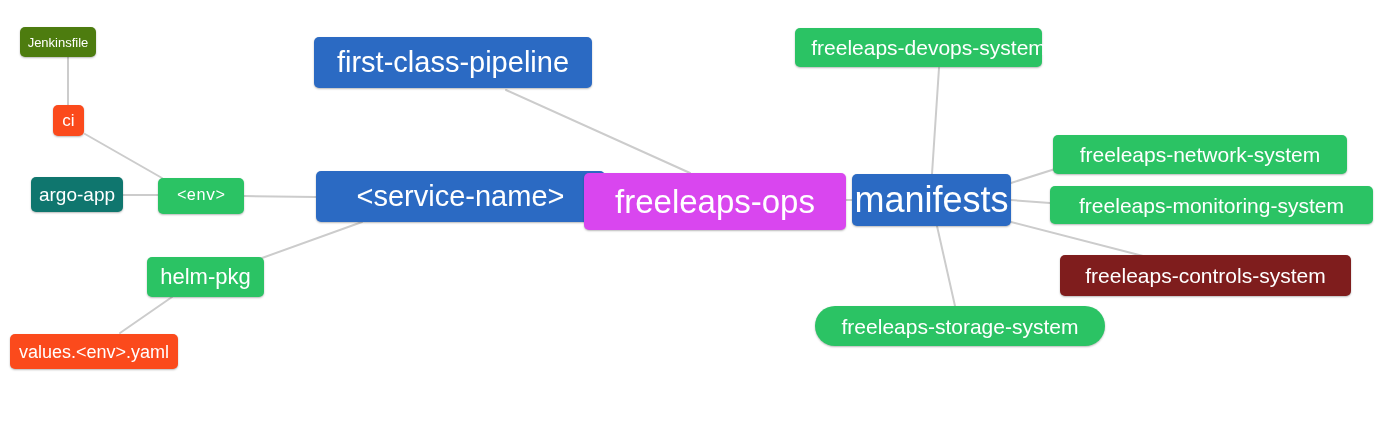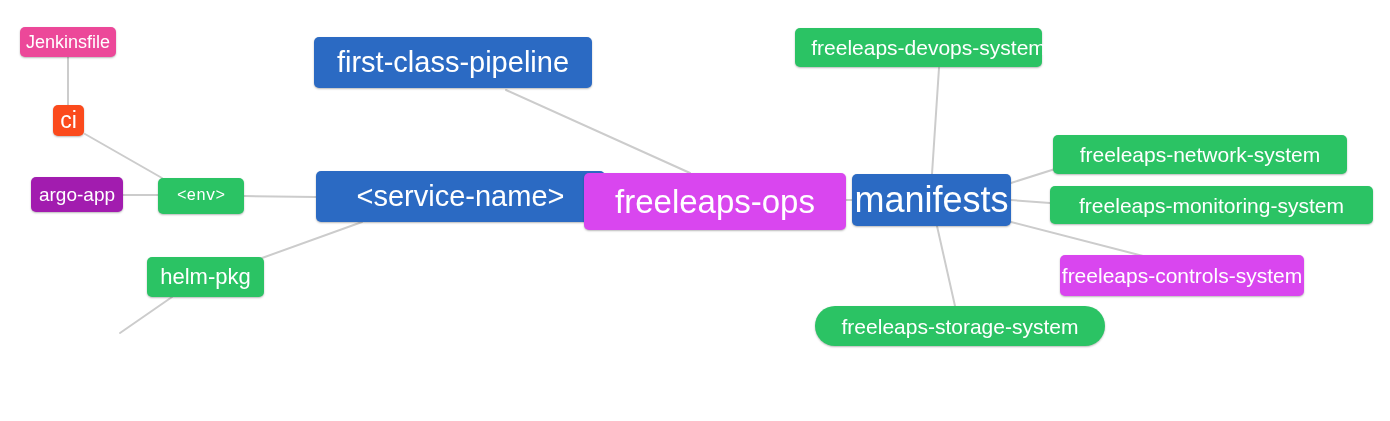--- a/index.html
+++ b/index.html
@@ -40,27 +40,28 @@
       <line x1="567" y1="197" x2="584" y2="197" stroke="#cccccc"></line>
       <line x1="506" y1="90" x2="690" y2="173" stroke="#cccccc"></line>
       <line x1="846" y1="200" x2="852" y2="200" stroke="#cccccc"></line>
       <line x1="939" y1="68" x2="932" y2="174" stroke="#cccccc"></line>
       <line x1="1011" y1="183" x2="1115" y2="150" stroke="#cccccc"></line>
       <line x1="1011" y1="200" x2="1050" y2="203" stroke="#cccccc"></line>
       <line x1="1011" y1="222" x2="1143" y2="256" stroke="#cccccc"></line>
       <line x1="937" y1="226" x2="955" y2="306" stroke="#cccccc"></line>
     </svg>
 
-<div class="node" style="left: 20px; top: 27px; width: 96px; height: 30px; font-size: 18px; background: #ec4899; color: rgb(255, 255, 255);">Jenkinsfile</div>
-    <div class="node" style="left: 53px; top: 105px; width: 31px; height: 31px; font-size: 23px; background: rgb(251, 74, 28); color: rgb(255, 255, 255);">ci</div>
-    <div class="node" style="left: 31px; top: 177px; width: 92px; height: 35px; font-size: 19px; background: #a21caf; color: rgb(255, 255, 255);">argo-app</div>
+<div class="node" style="left: 20px; top: 27px; width: 76px; height: 30px; font-size: 13px; background: #4d7c0f; color: rgb(255, 255, 255);">Jenkinsfile</div>
+    <div class="node" style="left: 53px; top: 105px; width: 31px; height: 31px; font-size: 17px; background: rgb(251, 74, 28); color: rgb(255, 255, 255);">ci</div>
+    <div class="node" style="left: 31px; top: 177px; width: 92px; height: 35px; font-size: 19px; background: #0f766e; color: rgb(255, 255, 255);">argo-app</div>
     <div class="node" style="left: 158px; top: 178px; width: 86px; height: 36px; font-size: 16px; background: rgb(43, 195, 100); color: rgb(255, 255, 255); font-family: Liberation Mono, monospace;">&lt;env&gt;</div>
     <div class="node" style="left: 147px; top: 257px; width: 117px; height: 40px; font-size: 22px; background: rgb(43, 195, 100); color: rgb(255, 255, 255);">helm-pkg</div>
+    <div class="node" style="left: 10px; top: 334px; width: 168px; height: 35px; font-size: 18px; background: rgb(251, 74, 28); color: rgb(255, 255, 255);">values.&lt;env&gt;.yaml</div>
     <div class="node" style="left: 314px; top: 37px; width: 278px; height: 51px; font-size: 29px; background: rgb(43, 106, 195); color: rgb(255, 255, 255);">first-class-pipeline</div>
     <div class="node" style="left: 316px; top: 171px; width: 289px; height: 51px; font-size: 29px; background: rgb(43, 106, 195); color: rgb(255, 255, 255);">&lt;service-name&gt;</div>
     <div class="node" style="left: 584px; top: 173px; width: 262px; height: 57px; font-size: 33px; background: #d946ef; color: rgb(255, 255, 255);">freeleaps-ops</div>
     <div class="node" style="left: 852px; top: 174px; width: 159px; height: 52px; font-size: 36px; background: rgb(43, 106, 195); color: rgb(255, 255, 255);">manifests</div>
     <div class="node" style="left: 795px; top: 28px; width: 247px; height: 39px; font-size: 21px; background: rgb(43, 195, 100); color: rgb(255, 255, 255); padding-left: 26px;">freeleaps-devops-system</div>
     <div class="node" style="left: 1053px; top: 111px; width: 294px; height: 39px; font-size: 21px; background: rgb(43, 195, 100); color: rgb(255, 255, 255); margin-top: 24px;">freeleaps-network-system</div>
     <div class="node" style="left: 1050px; top: 186px; width: 323px; height: 38px; font-size: 21px; background: rgb(43, 195, 100); color: rgb(255, 255, 255);">freeleaps-monitoring-system</div>
-    <div class="node" style="left: 1060px; top: 255px; width: 244px; height: 41px; font-size: 21px; background: #d946ef; color: rgb(255, 255, 255);">freeleaps-controls-system</div>
+    <div class="node" style="left: 1060px; top: 255px; width: 291px; height: 41px; font-size: 21px; background: #7f1d1d; color: rgb(255, 255, 255);">freeleaps-controls-system</div>
     <div class="node" style="left: 815px; top: 306px; width: 290px; height: 40px; font-size: 21px; background: rgb(43, 195, 100); color: rgb(255, 255, 255); border-radius: 20px;">freeleaps-storage-system</div>
   </div>
 
 </body></html>

